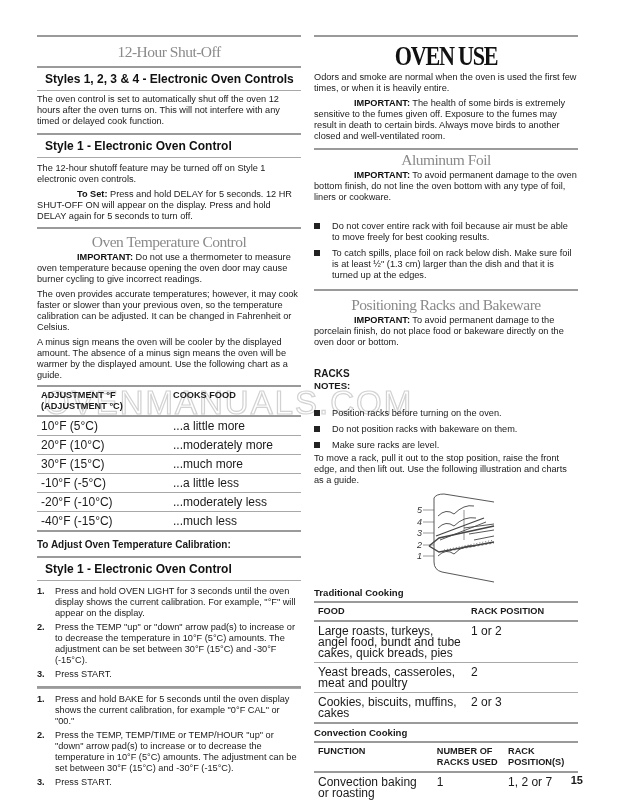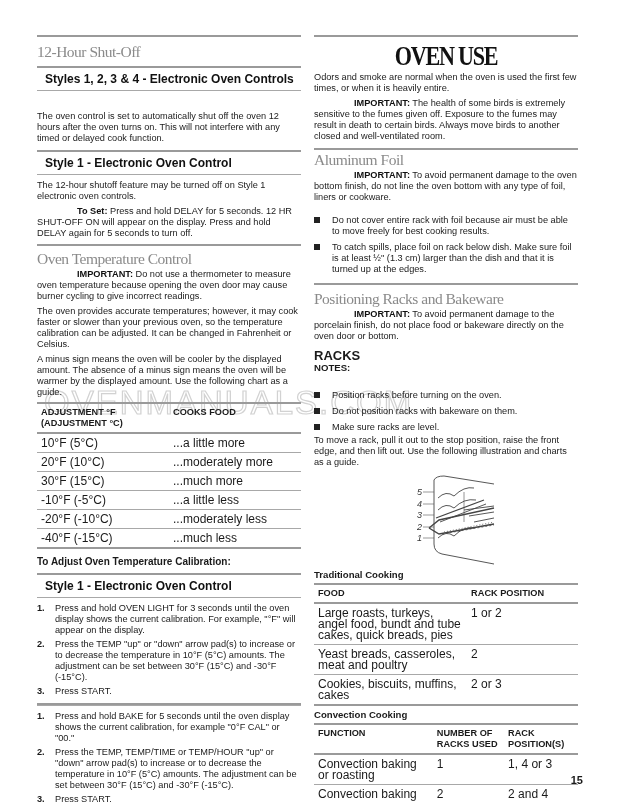--- a/index.html
+++ b/index.html
@@ -3,21 +3,21 @@
 <meta charset="utf-8">
 <style>
   html, body { margin: 0; padding: 0; background: #ffffff; }
   body { width: 620px; height: 802px; position: relative; overflow: hidden;
          font-family: "Liberation Sans", sans-serif; color: #1a1a1a; font-size: 9.2px; line-height: 11px; }
   .col { position: absolute; top: 35px; }
   .col-left { left: 37px; width: 264px; }
   .col-right { left: 314px; width: 264px; }
   .rule { border-top: 2px solid #9a9a9a; height: 0; }
   .rule-thin { border-top: 1.5px solid #a8a8a8; height: 0; }
-  .serif-head { font-family: "Liberation Serif", serif; color: #8a8a8a; 
+  .serif-head { font-family: "Liberation Serif", serif; color: #8a8a8a; text-align: center;
                 font-size: 15.5px; line-height: 20px; letter-spacing: -0.5px; }
   .big-head { font-family: "Liberation Serif", serif; color: #111; text-align: center;
               font-size: 27px; line-height: 32px; font-weight: bold; letter-spacing: -1.5px; transform: scaleX(0.82); }
   .sub-head { font-weight: bold; font-size: 12px; line-height: 14px; padding: 4px 0 4px 8px; color: #111; }
   p { margin: 0 0 4px 0; }
   b { color: #111; padding-left: 40px; }
   .bul { position: relative; padding-left: 18px; margin: 0 0 5px 0; }
   .bul .sq { position: absolute; left: 0; top: 2px; width: 6px; height: 6px; background: #222; }
   .ol { position: relative; padding-left: 18px; margin: 0 0 3px 0; }
   .ol .num { position: absolute; left: 0; top: 0; font-weight: bold; }
@@ -39,21 +39,21 @@
 <body>
 
 <div class="watermark">OVENMANUALS.COM</div>
 
 <div class="col col-left">
   <div class="rule"></div>
   <div class="serif-head" style="margin-top:5px;">12-Hour Shut-Off</div>
   <div class="rule" style="margin-top:4px;"></div>
   <div class="sub-head">Styles 1, 2, 3 &amp; 4 - Electronic Oven Controls</div>
   <div class="rule-thin"></div>
-  <p style="margin-top:20px;">The oven control is set to automatically shut off the oven 12 hours after the oven turns on. This will not interfere with any timed or delayed cook function.</p>
+  <p style="margin-top:3px;">The oven control is set to automatically shut off the oven 12 hours after the oven turns on. This will not interfere with any timed or delayed cook function.</p>
   <div class="rule" style="margin-top:6px;"></div>
   <div class="sub-head">Style 1 - Electronic Oven Control</div>
   <div class="rule-thin"></div>
   <p style="margin-top:5px;">The 12-hour shutoff feature may be turned off on Style 1 electronic oven controls.</p>
   <p><b>To Set:</b><span> Press and hold DELAY for 5 seconds. 12 HR SHUT-OFF ON will appear on the display. Press and hold DELAY again for 5 seconds to turn off.</span></p>
   <div class="rule" style="margin-top:5px;"></div>
 
   <div class="serif-head" style="margin-top:3px;">Oven Temperature Control</div>
   <p><b>IMPORTANT:</b><span> Do not use a thermometer to measure oven temperature because opening the oven door may cause burner cycling to give incorrect readings.</span></p>
   <p>The oven provides accurate temperatures; however, it may cook faster or slower than your previous oven, so the temperature calibration can be adjusted. It can be changed in Fahrenheit or Celsius.</p>
@@ -109,27 +109,27 @@
 
 <div class="col col-right">
   <div class="rule"></div>
   <div class="big-head" style="margin-top:3px;">OVEN USE</div>
   <p>Odors and smoke are normal when the oven is used the first few times, or when it is heavily entire.</p>
   <p><b>IMPORTANT:</b><span> The health of some birds is extremely sensitive to the fumes given off. Exposure to the fumes may result in death to certain birds. Always move birds to another closed and well-ventilated room.</span></p>
   <div class="rule" style="margin-top:6px;"></div>
 
   <div class="serif-head" style="margin-top:0;">Aluminum Foil</div>
   <p><b>IMPORTANT:</b><span> To avoid permanent damage to the oven bottom finish, do not line the oven bottom with any type of foil, liners or cookware.</span></p>
-  <div class="bul" style="margin-top:12px;"><span class="sq"></span><span>Do not cover entire rack with foil because air must be able to move freely for best cooking results.</span></div>
+  <div class="bul" style="margin-top:18px;"><span class="sq"></span><span>Do not cover entire rack with foil because air must be able to move freely for best cooking results.</span></div>
   <div class="bul"><span class="sq"></span><span>To catch spills, place foil on rack below dish. Make sure foil is at least ½" (1.3 cm) larger than the dish and that it is turned up at the edges.</span></div>
   <div class="rule" style="margin-top:8px;"></div>
 
   <div class="serif-head" style="margin-top:4px;">Positioning Racks and Bakeware</div>
   <p><b>IMPORTANT:</b><span> To avoid permanent damage to the porcelain finish, do not place food or bakeware directly on the oven door or bottom.</span></p>
-  <div style="font-weight:bold; font-size:13px; line-height:12px; margin-top:8px;">RACKS</div>
+  <div style="font-weight:bold; font-size:10px; line-height:12px; margin-top:20px;">RACKS</div>
   <div style="font-weight:bold; font-size:9.6px; line-height:12px; margin-bottom:16px;">NOTES:</div>
   <div class="bul"><span class="sq"></span><span>Position racks before turning on the oven.</span></div>
   <div class="bul"><span class="sq"></span><span>Do not position racks with bakeware on them.</span></div>
   <div class="bul" style="margin-bottom:2px;"><span class="sq"></span><span>Make sure racks are level.</span></div>
   <p>To move a rack, pull it out to the stop position, raise the front edge, and then lift out. Use the following illustration and charts as a guide.</p>
 
   <div class="illus">
     <svg width="264" height="95" viewBox="0 0 264 95">
       <g fill="none" stroke="#444" stroke-width="0.9">
         <path d="M 120 8 L 120 72 Q 120 80 128 82 L 180 92"></path>
@@ -194,21 +194,21 @@
   <table>
     <tbody>
         <tr class="top head">
       <th style="width:45%;">FUNCTION</th>
       <th style="width:27%;"><span>NUMBER OF RACKS USED</span></th>
       <th><span>RACK POSITION(S)</span></th>
     </tr>
     <tr class="row">
           <td>Convection baking or roasting</td>
           <td>1</td>
-          <td>1, 4 or 3</td>
+          <td>1, 2 or 7</td>
         </tr>
     <tr class="row">
           <td>Convection baking</td>
           <td>2</td>
           <td>2 and 4</td>
         </tr>
     <tr class="row">
           <td>Convection baking</td>
           <td>3</td>
           <td>1, 3 and 5</td>

